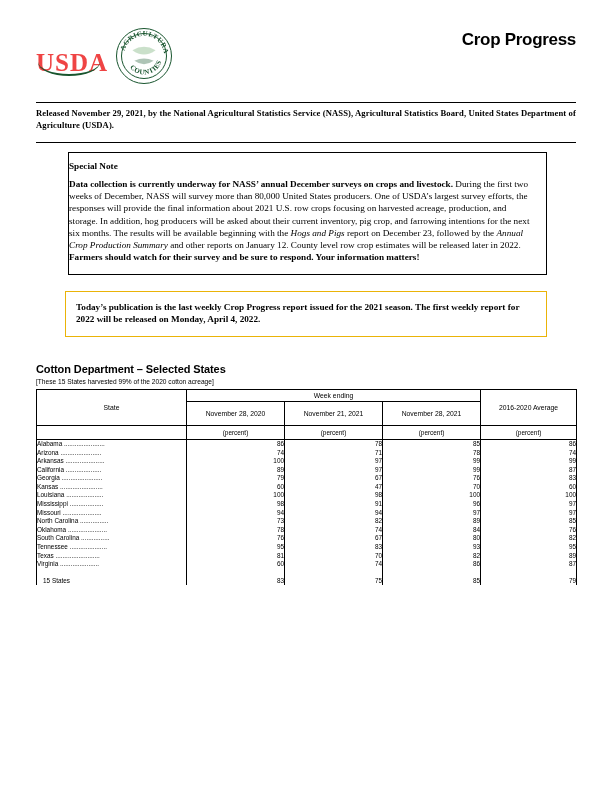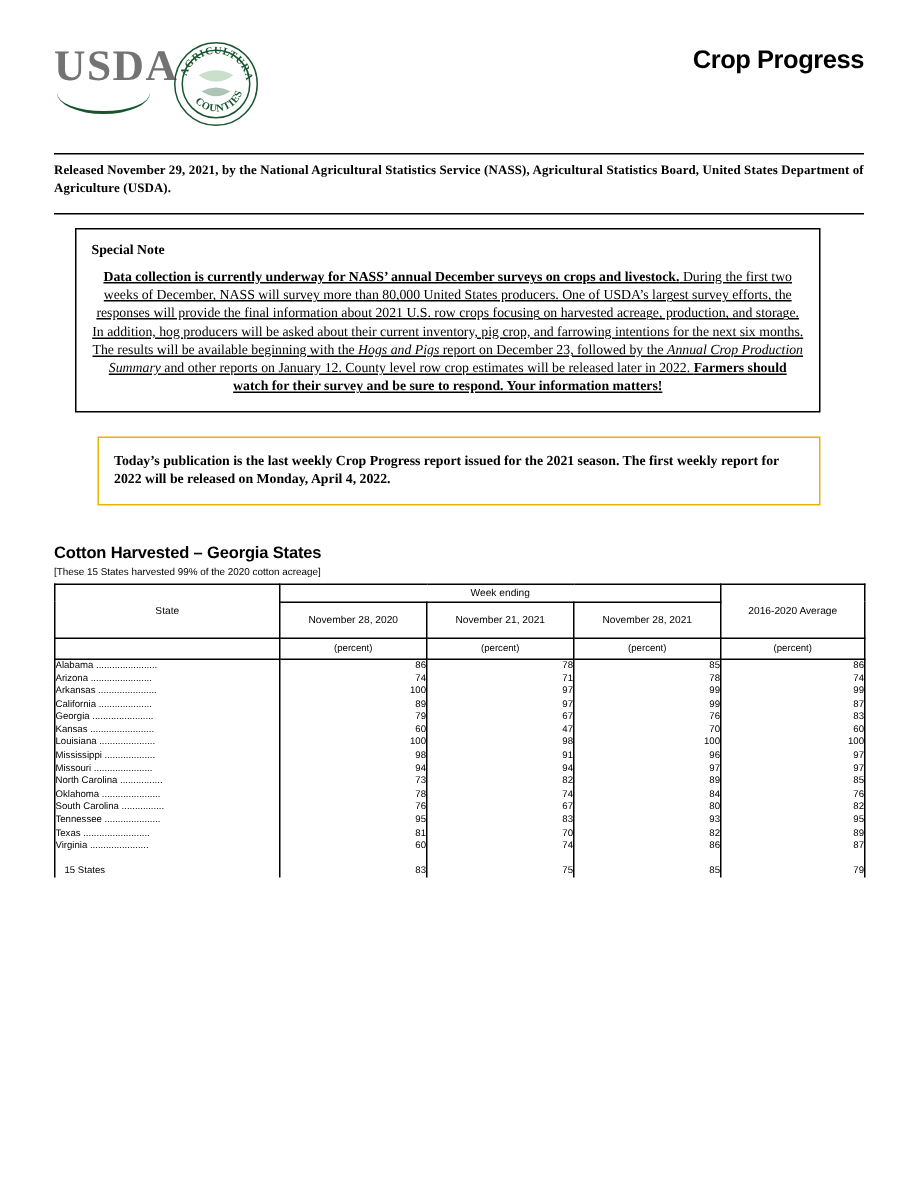--- a/index.html
+++ b/index.html
@@ -63,34 +63,33 @@
     font-size: 8.6px;
     line-height: 1.45;
     margin-top: 4px;
     margin-bottom: 4px;
     letter-spacing: 0.1px;
   }
 
   
   .note-box {
     border: 1px solid #000;
-    margin: 9px 29px 0 14px;
-    padding: 8px 10px 10px 10px;
+    margin: 9px 29px 0 32px;
+    padding: 8px 10px 10px 0;
     background: #fff;
   }
   .note-title {
     font-weight: bold;
     font-size: 9.2px;
     margin-bottom: 7px;
   }
   .note-body {
     font-size: 9.2px;
     line-height: 1.33;
-    text-align: center;
-    text-decoration: underline;
+    text-align: left;
   }
   .note-body b { font-weight: bold; }
   .note-body i { font-style: italic; }
 
   .note-box2 {
     border: 1px solid #eab308;
     margin: 16px 29px 0 29px;
     padding: 9px 10px 10px 10px;
   }
   .note-body2 {
@@ -188,25 +187,25 @@
     font-size: 6.4px;
   }
   .spacer-line { height: 7px; }
   .total-line { height: 9px; line-height: 9px; }
   .total-names { padding-left: 6px; }
 
   
   .usda-text {
     position: absolute;
     left: 0;
-    top: 2px;
+    top: 23px;
     font-family: "Liberation Serif", serif;
     font-weight: bold;
-    font-size: 29px;
-    color: #737373;
+    font-size: 25px;
+    color: #ef4444;
     letter-spacing: 1px;
   }
   .usda-swoosh {
     position: absolute;
     left: 2px;
     top: 30px;
     width: 62px;
     height: 18px;
     border-bottom: 2.5px solid #18552e;
     border-radius: 0 0 40px 40px/0 0 18px 18px;
@@ -269,21 +268,21 @@
 
   <div class="note-box">
     <div class="note-title">Special Note</div>
     <div class="note-body"><b>Data collection is currently underway for NASS’ annual December surveys on crops and livestock.</b><span> During the first two weeks of December, NASS will survey more than 80,000 United States producers. One of USDA’s largest survey efforts, the responses will provide the final information about 2021 U.S. row crops focusing on harvested acreage, production, and storage. In addition, hog producers will be asked about their current inventory, pig crop, and farrowing intentions for the next six months. The results will be available beginning with the </span><i>Hogs and Pigs</i><span> report on December 23, followed by the </span><i>Annual Crop Production Summary</i><span> and other reports on January 12. County level row crop estimates will be released later in 2022. </span><b>Farmers should watch for their survey and be sure to respond. Your information matters!</b></div>
   </div>
 
   <div class="note-box2">
     <div class="note-body2">Today’s publication is the last weekly Crop Progress report issued for the 2021 season. The first weekly report for 2022 will be released on Monday, April 4, 2022.</div>
   </div>
 
-  <div class="section-title">Cotton Harvested – Georgia States</div>
+  <div class="section-title">Cotton Department – Selected States</div>
   <div class="section-sub">[These 15 States harvested 99% of the 2020 cotton acreage]</div>
 
   <table class="data">
     <colgroup>
       <col style="width:150px">
       <col style="width:98px">
       <col style="width:98px">
       <col style="width:98px">
       <col style="width:96px">
     </colgroup>

